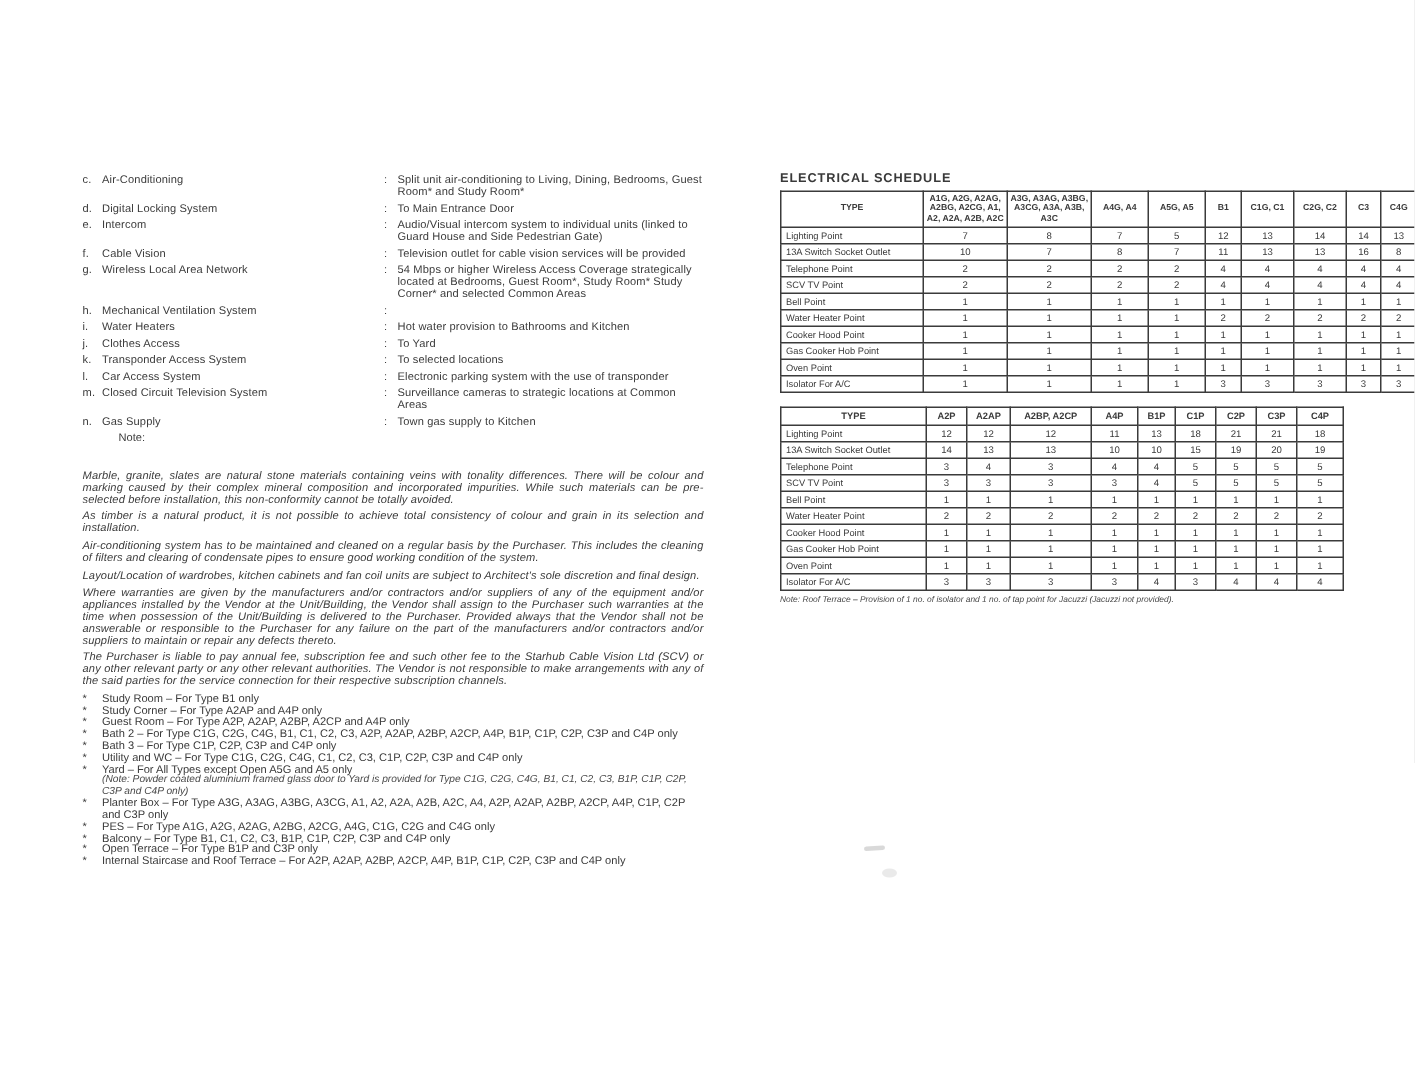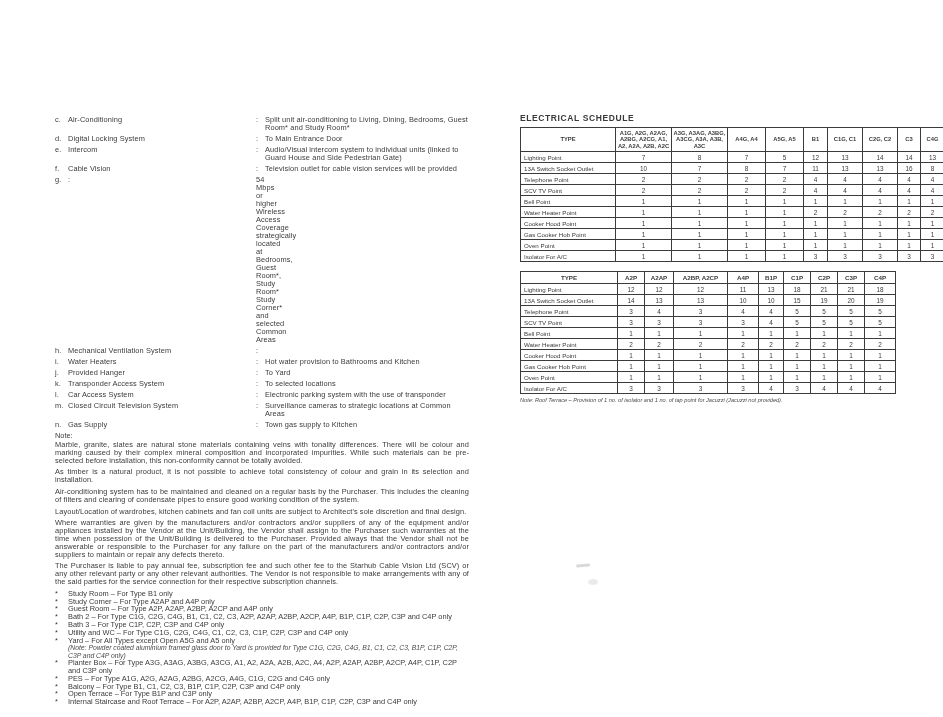--- a/index.html
+++ b/index.html
@@ -6,23 +6,23 @@
   .page{
     position:relative;width:943px;height:717px;background:#ffffff;
     font-family:"Liberation Sans", sans-serif;color:#3a3a3a;overflow:hidden;
   }
   
   .left-col{position:absolute;left:55px;top:116px;width:414px;}
   .spec-item{display:grid;grid-template-columns:13px 188px 9px 1fr;margin-bottom:3px;
     font-size:7.4px;line-height:8px;letter-spacing:.1px;}
   .spec-item .sl{text-align:left;}
   .spec-item .sc{text-align:left;}
-  .note-heading{font-size:7.4px;line-height:8px;margin-top:3px;}
+  .note-heading{font-size:7.4px;line-height:8px;margin-top:3px;margin-left:24px;}
   .np{margin:0 0 4px 0;font-size:7.4px;line-height:7.8px;text-align:justify;letter-spacing:.1px;}
-  .paragraphs{margin-top:1px;}
+  .paragraphs{margin-top:17px;font-style:italic;}
   .footnotes{margin-top:2px;}
   .fn-item{display:grid;grid-template-columns:13px 1fr;font-size:7.4px;line-height:7.8px;}
   .fn-subnote{font-style:italic;font-size:6.8px;line-height:7.4px;color:#4a4a4a;}
   .fn-subnote:empty{display:none;}
   
   .right-col{position:absolute;left:481px;top:113px;width:426px;padding-left:39px;}
   .es-title{font-size:8.5px;font-weight:bold;letter-spacing:.6px;margin-bottom:4px;}
   table.es{border-collapse:collapse;table-layout:fixed;border:1.5px solid #3b3b3b;}
   table.es th,table.es td{border:1px solid #3b3b3b;overflow:hidden;}
   table.t1{width:424px;}
@@ -70,40 +70,41 @@
 
         <div class="spec-item">
           <span class="sl">f.</span>
           <span class="st">Cable Vision</span>
           <span class="sc">:</span>
           <span class="sd">Television outlet for cable vision services will be provided</span>
         </div>
 
         <div class="spec-item">
           <span class="sl">g.</span>
+          <span class="st">Wireless Local Area Network</span>
           <span class="sc">:</span>
           <span class="sd">54 Mbps or higher Wireless Access Coverage strategically located at Bedrooms, Guest Room*, Study Room* Study Corner* and selected Common Areas</span>
         </div>
 
         <div class="spec-item">
           <span class="sl">h.</span>
           <span class="st">Mechanical Ventilation System</span>
           <span class="sc">:</span>
         </div>
 
         <div class="spec-item">
           <span class="sl">i.</span>
           <span class="st">Water Heaters</span>
           <span class="sc">:</span>
           <span class="sd">Hot water provision to Bathrooms and Kitchen</span>
         </div>
 
         <div class="spec-item">
           <span class="sl">j.</span>
-          <span class="st">Provided Hanger</span>
+          <span class="st">Clothes Access</span>
           <span class="sc">:</span>
           <span class="sd">To Yard</span>
         </div>
 
         <div class="spec-item">
           <span class="sl">k.</span>
           <span class="st">Transponder Access System</span>
           <span class="sc">:</span>
           <span class="sd">To selected locations</span>
         </div>

